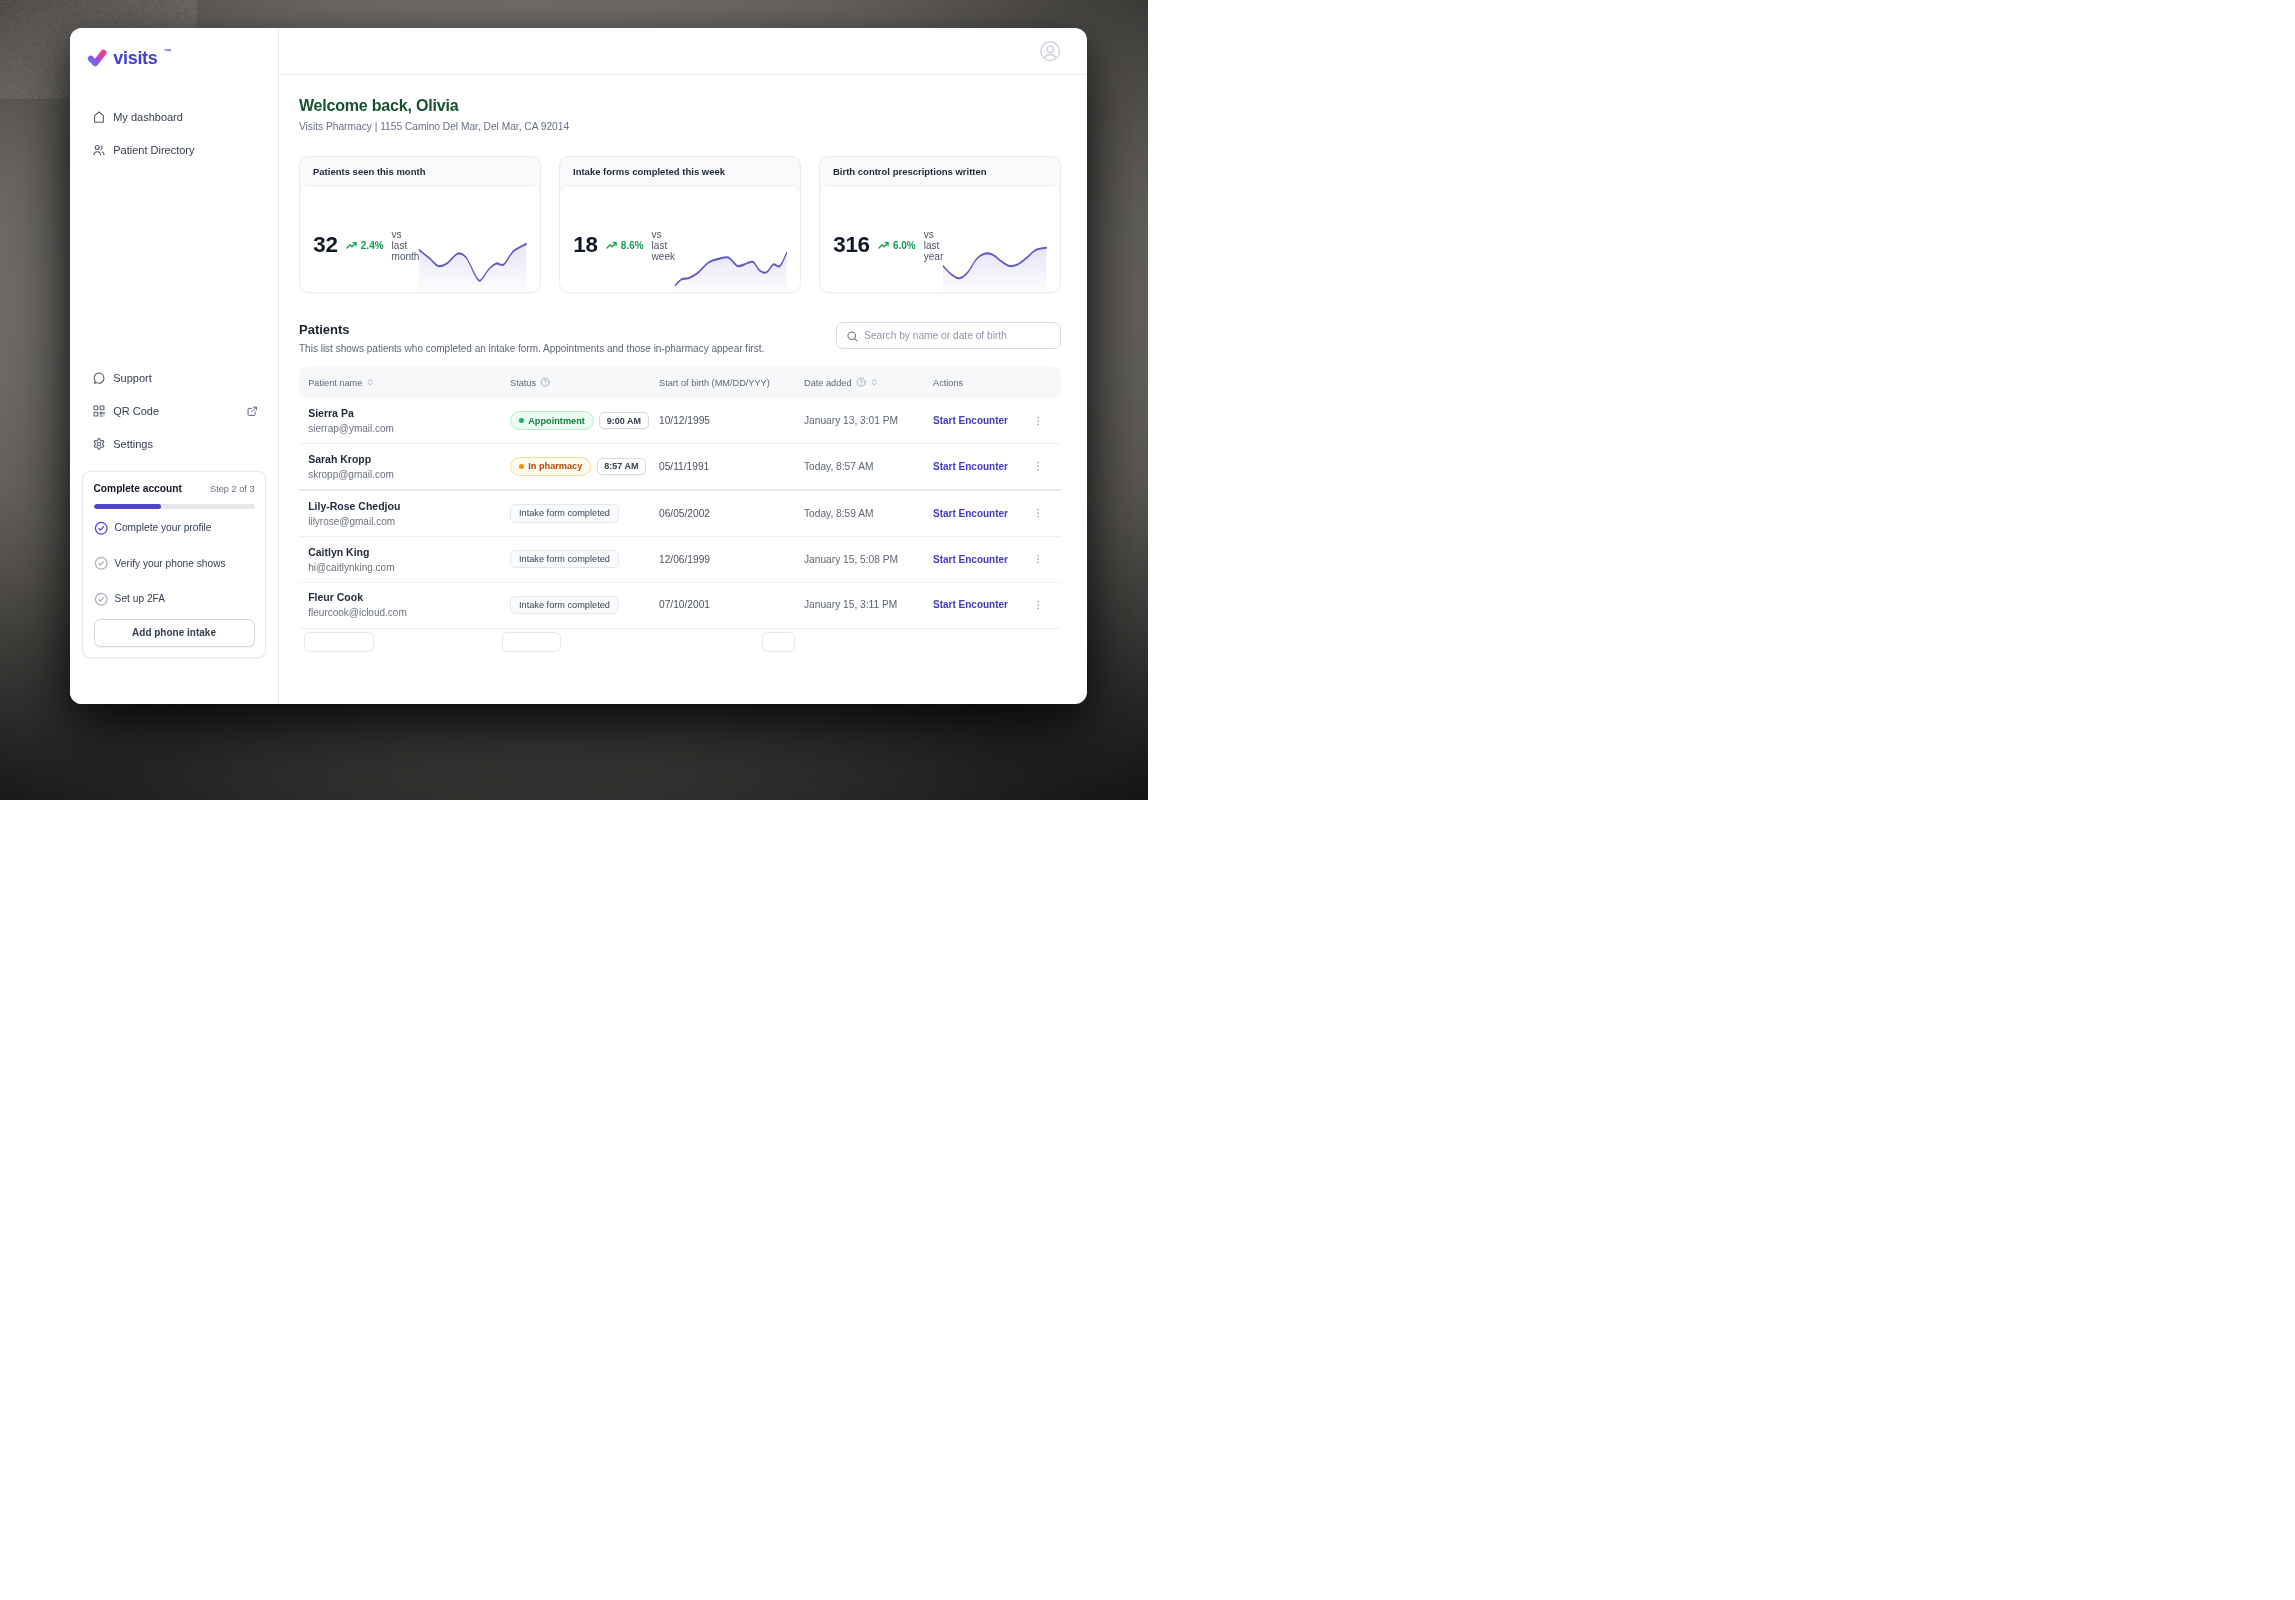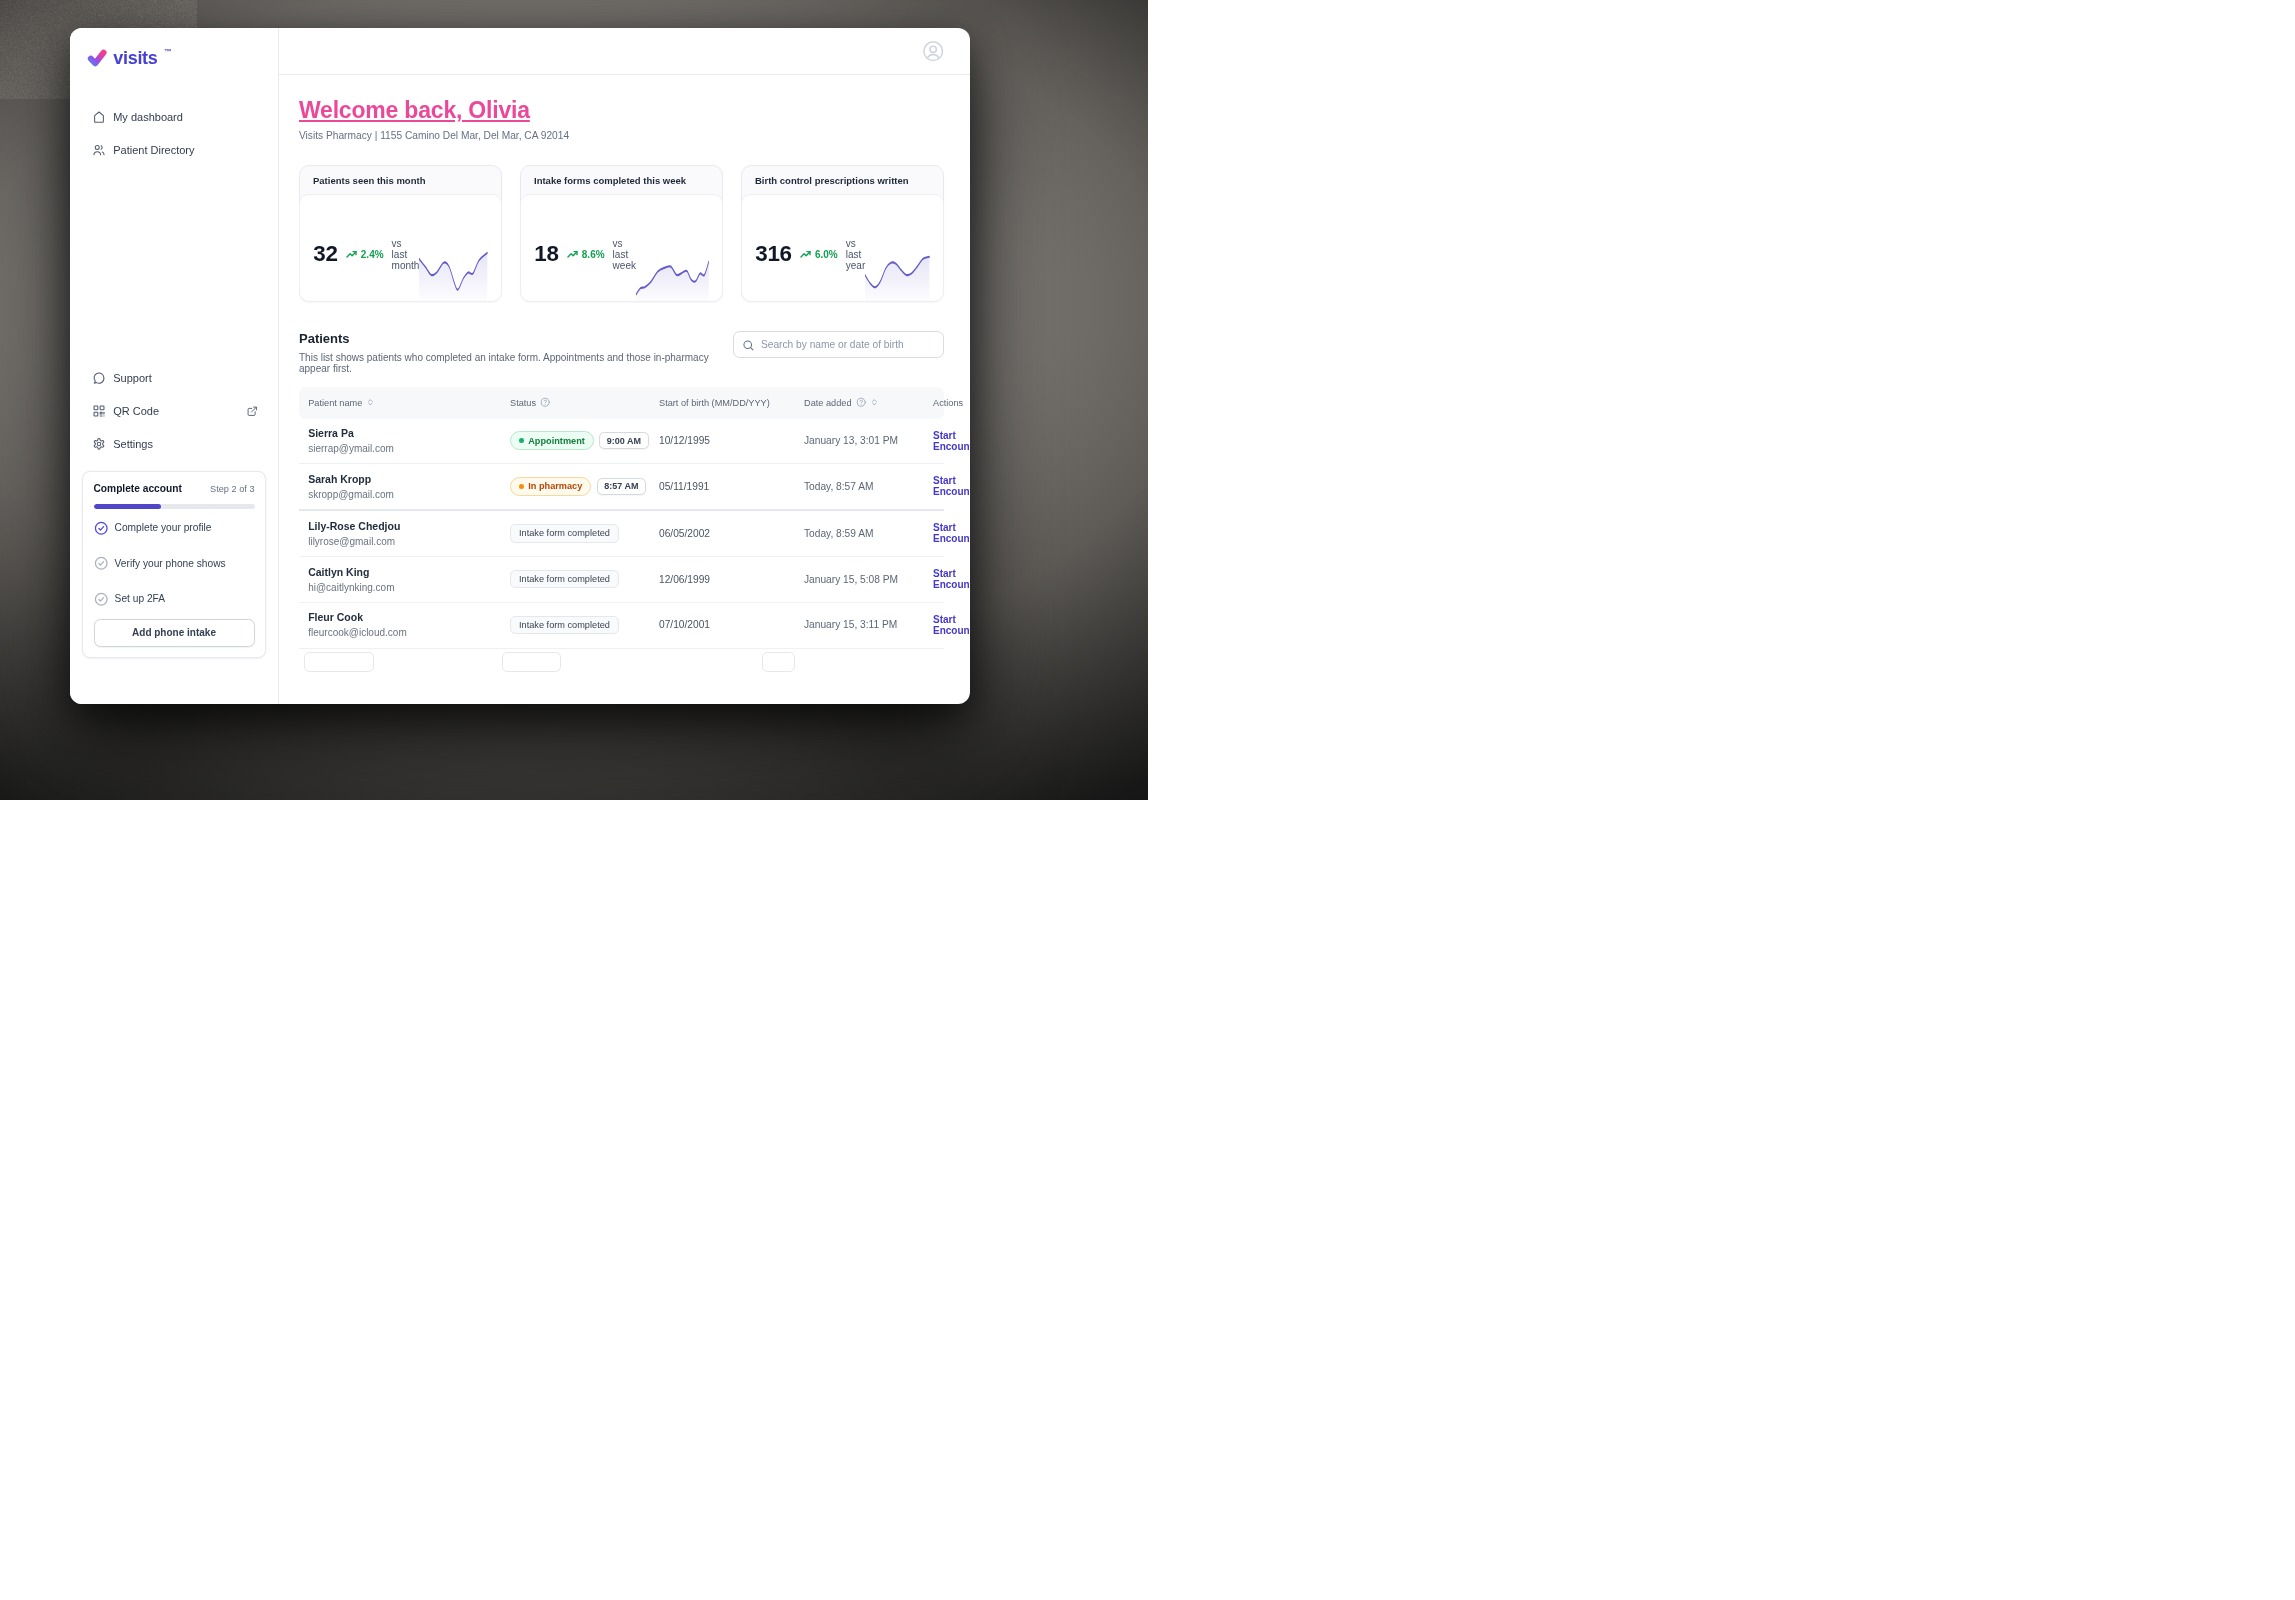--- a/index.html
+++ b/index.html
@@ -6,21 +6,21 @@
   html,body { width:1148px; height:800px; overflow:hidden; }
   body { font-family: "Liberation Sans", "DejaVu Sans", sans-serif; }
 
   .scene { position:relative; width:1148px; height:800px;
     background: radial-gradient(115% 95% at 46% 38%, #9b9894 0%, #8a8783 26%, #5f5c58 52%, #242423 78%, #0b0b0b 100%);
   }
   .scene .noise { position:absolute; inset:0; mix-blend-mode:overlay; opacity:.6; }
   .vignette { position:absolute; inset:0;
     background: radial-gradient(120% 100% at 50% 42%, rgba(0,0,0,0) 45%, rgba(0,0,0,.45) 78%, rgba(0,0,0,.8) 100%); }
 
-  .window { position:absolute; left:70px; top:28px; width:900px; height:676px;
+  .window { position:absolute; left:70px; top:28px; width:1017px; height:676px;
     background:#fff; border-radius:12px; overflow:hidden; display:flex;
     box-shadow: 0 39px 92px rgba(0,0,0,.78), 0 12px 36px rgba(0,0,0,.55); }
 
   
   .sidebar { width:209px; flex:0 0 209px; border-right:0.7px solid #e9eaee; display:flex; flex-direction:column;
     padding:20px 12px 46px 12px; background:#fff; }
   .logo { display:flex; align-items:flex-start; gap:6px; padding-left:5.3px; margin-bottom:34px; }
   .logo .brand { font-size:18px; font-weight:700; color:#4740d4; letter-spacing:-0.3px; line-height:20px; }
   .logo sup { font-size:7.2px; color:#4740d4; font-weight:700; margin-left:0.7px; position:relative; top:-1.3px; }
   .nav { display:flex; flex-direction:column; gap:4px; }
@@ -45,21 +45,21 @@
     font-size:10px; font-weight:700; color:#344054; cursor:pointer; box-shadow:0 0.7px 1.3px rgba(16,24,40,.05);
     font-family:inherit; }
 
   
   .main { flex:1; display:flex; flex-direction:column; min-width:0; }
   .topbar { height:47px; flex:0 0 47px; border-bottom:0.7px solid #e9eaee; display:flex; align-items:center;
     justify-content:flex-end; padding-right:26px; }
   .avatar { color:#cfd4dc; display:flex; cursor:pointer; }
   .content { flex:1; padding:22.4px 26px 0 20px; overflow:hidden; }
 
-  .welcome { font-size:23px; font-weight:700; color:#ec4899; letter-spacing:-0.2px;text-decoration:underline; }
+  .welcome { font-size:16px; font-weight:700; color:#14532d; letter-spacing:-0.2px; }
   .subtitle { margin-top:6px; font-size:10.2px; color:#667085; }
 
   .stats { display:grid; grid-template-columns:repeat(3,1fr); gap:18px; margin-top:24px; }
   .stat-card { border:0.7px solid #e7e9ef; border-radius:10.5px; background:#fafafc; box-shadow:0 0.7px 1.3px rgba(16,24,40,.04); }
   .stat-head { padding:8.6px 13px 8px; font-size:9.5px; font-weight:700; color:#1d2939; }
   .stat-body { background:#fff; border:0.7px solid #eceef2; border-radius:9.2px 9.2px 10px 10px; margin:0 -0.7px -0.7px;
     height:108px; padding:13px 13px 0; display:flex; }
   .stat-row { display:flex; align-items:center; gap:8px; }
   .stat-value { font-size:22.4px; font-weight:700; color:#101828; letter-spacing:-0.3px; }
   .stat-delta { display:flex; align-items:center; gap:4px; font-size:10px; font-weight:700; color:#12a150; }

